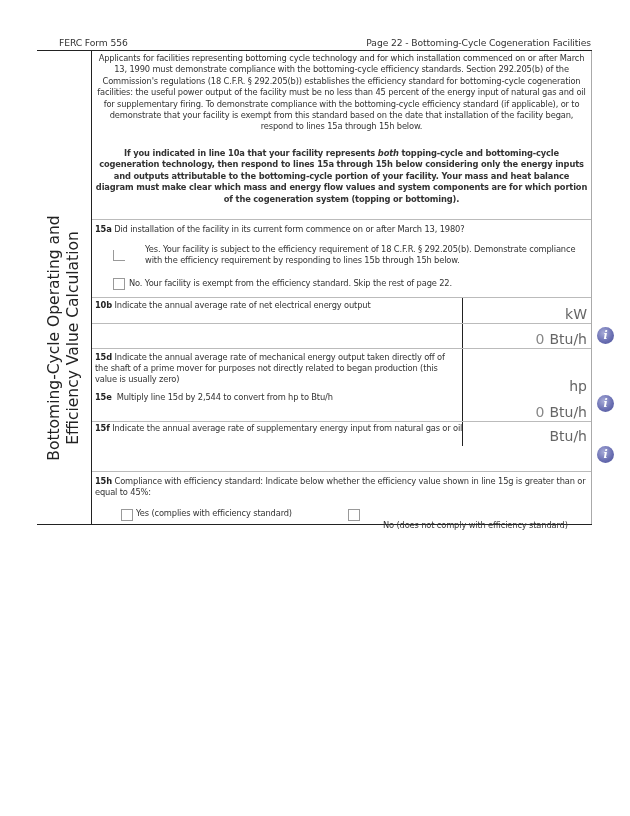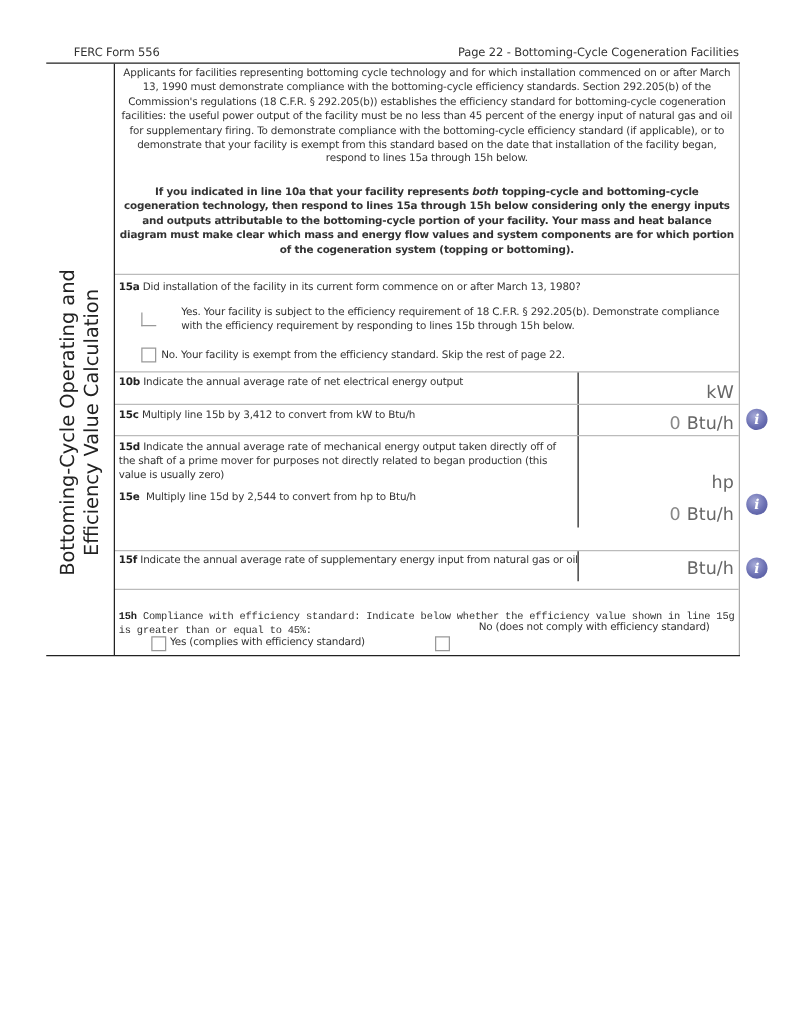--- a/index.html
+++ b/index.html
@@ -79,48 +79,47 @@
     </div>
 
     <div class="row" style="top:246px;height:26px;">
       <div class="lbl" style="top:2px;width:365px;"><b>10b</b> <span>Indicate the annual average rate of net electrical energy output</span></div>
       <div class="field">
         <div class="unit"><span class="val"></span><span>kW</span></div>
       </div>
     </div>
 
     <div class="row" style="top:272px;height:25px;">
-      <div class="lbl" style="top:2px;width:365px;"><b>15c</b> <span>Multiply line 15b by 3,412 to convert from kW to Btu/h</span></div>
       <div class="field">
         <div class="unit"><span class="val">0</span><span>Btu/h</span></div>
       </div>
     </div>
 
     <div class="row" style="top:297px;height:73px;">
       <div class="lbl" style="top:3px;width:365px;"><b>15d</b> <span>Indicate the annual average rate of mechanical energy output taken directly off of the shaft of a prime mover for purposes not directly related to began production (this value is usually zero)</span></div>
       <div class="lbl" style="top:43px;width:365px;"><b>15e</b>&nbsp; <span>Multiply line 15d by 2,544 to convert from hp to Btu/h</span></div>
       <div class="field">
         <div class="unit" style="bottom:28px;"><span class="val"></span><span>hp</span></div>
         <div class="unit"><span class="val">0</span><span>Btu/h</span></div>
       </div>
     </div>
 
-    <div class="row" style="top:370px;height:24px;margin-top:19px;">
+    <div class="row" style="top:370px;height:24px;">
       <div class="lbl" style="top:1px;width:368px;"><b>15f</b> <span>Indicate the annual average rate of supplementary energy input from natural gas or oil</span></div>
       <div class="field">
         <div class="unit"><span class="val"></span><span>Btu/h</span></div>
       </div>
     </div>
 
 
     <div class="row" style="top:420px;height:53px;">
-      <div class="lbl" style="top:16px;right:3px;font-family:Liberation Mono, monospace;"><b>15h</b> <span>Compliance with efficiency standard:  Indicate below whether the efficiency value shown in line 15g is greater than or equal to 45%:</span></div>
+      <div class="lbl" style="top:4px;right:3px;"><b>15h</b> <span>Compliance with efficiency standard:  Indicate below whether the efficiency value shown in line 15g is greater than or equal to 45%:</span></div>
       <div class="cb" style="left:29px;top:37px;"></div>
       <div class="opt" style="left:44px;top:36px;">Yes (complies with efficiency standard)</div>
       <div class="cb" style="left:256px;top:37px;"></div>
-      <div class="opt" style="left:271px;top:24px;padding-left:20px;">No (does not comply with efficiency standard)</div>
+      <div class="opt" style="left:271px;top:48px;padding-left:20px;">No (does not comply with efficiency standard)</div>
     </div>
   </div>
 </div>
 
 <div class="info" style="left:597px;top:327px;">i</div>
 <div class="info" style="left:597px;top:395px;">i</div>
 <div class="info" style="left:597px;top:446px;">i</div>
 
 </body></html>

